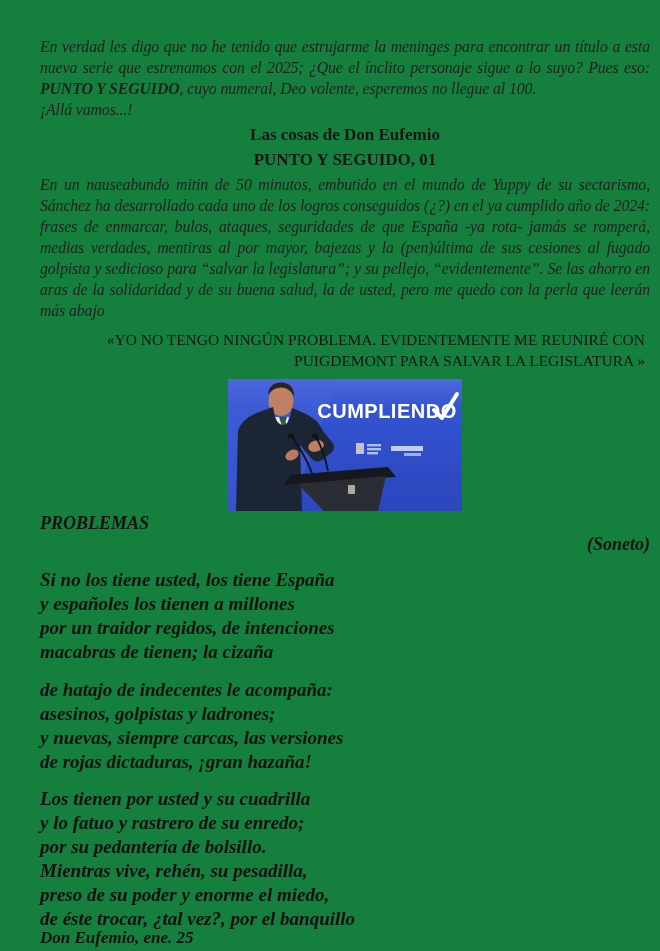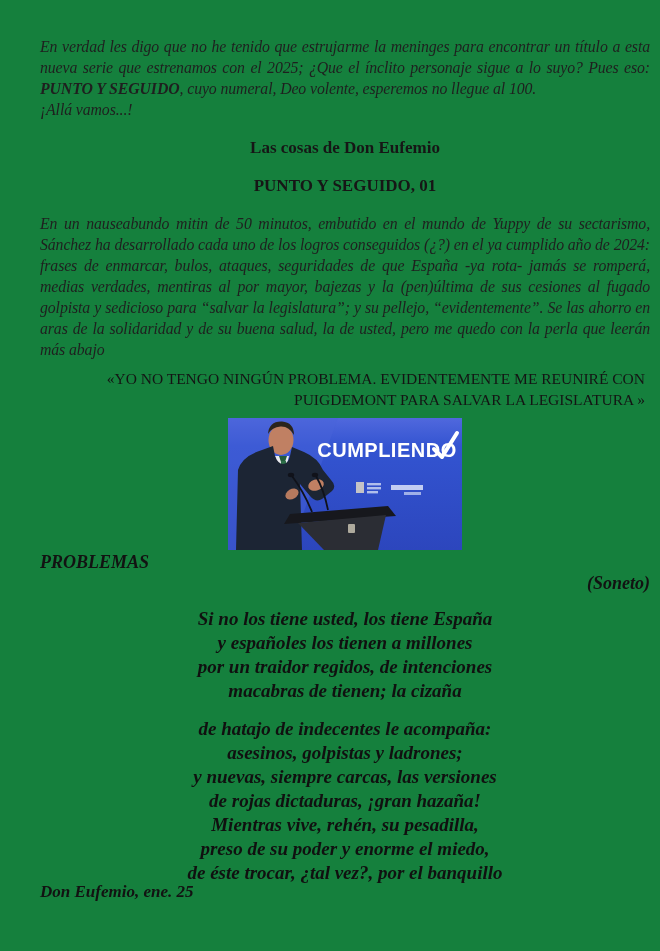--- a/index.html
+++ b/index.html
@@ -16,21 +16,21 @@
   .body-text{
     margin:0;
     font-size:15.8px;
     line-height:21px;
     font-style:italic;
     text-align:justify;
     letter-spacing:-0.1px;
   }
   .body-text b{font-style:italic;}
   .heading{
-    margin:17px;
+    margin:4px;
     font-size:17px;
     line-height:21px;
     font-weight:bold;
     text-align:center;
     color:#161616;
   }
   .quote{
     margin:8px auto 8px;
     max-width:600px;
     font-size:15.5px;
@@ -56,21 +56,21 @@
   }
   .poem-subtitle{
     font-size:18px;
     line-height:21px;
     font-weight:bold;
     font-style:italic;
     text-align:right;
     color:#121212;
   }
   .stanza{
-    text-align:center;
+    text-align:left;
     font-size:19px;
     line-height:24px;
     font-weight:bold;
     font-style:italic;
     color:#101010;
   }
   .stanza .poem-line{display:block;}
   .stanza-1{margin-top:13px;}
   .stanza-2{margin-top:14px;}
   .stanza-3{margin-top:13px;}
@@ -160,20 +160,25 @@
       <span class="poem-line">macabras de tienen; la cizaña</span>
     </div>
 
     <div class="stanza stanza-2">
       <span class="poem-line">de hatajo de indecentes le acompaña:</span>
       <span class="poem-line">asesinos, golpistas y ladrones;</span>
       <span class="poem-line">y nuevas, siempre carcas, las versiones</span>
       <span class="poem-line">de rojas dictaduras, ¡gran hazaña!</span>
     </div>
 
+    <div class="stanza stanza-3">
+      <span class="poem-line">Los tienen por usted y su cuadrilla</span>
+      <span class="poem-line">y lo fatuo y rastrero de su enredo;</span>
+      <span class="poem-line">por su pedantería de bolsillo.</span>
+    </div>
 
     <div class="stanza stanza-4">
       <span class="poem-line">Mientras vive, rehén, su pesadilla,</span>
       <span class="poem-line">preso de su poder y enorme el miedo,</span>
       <span class="poem-line">de éste trocar, ¿tal vez?, por el banquillo</span>
     </div>
   </div>
 
   <div class="signature">Don Eufemio, ene. 25</div>
 

